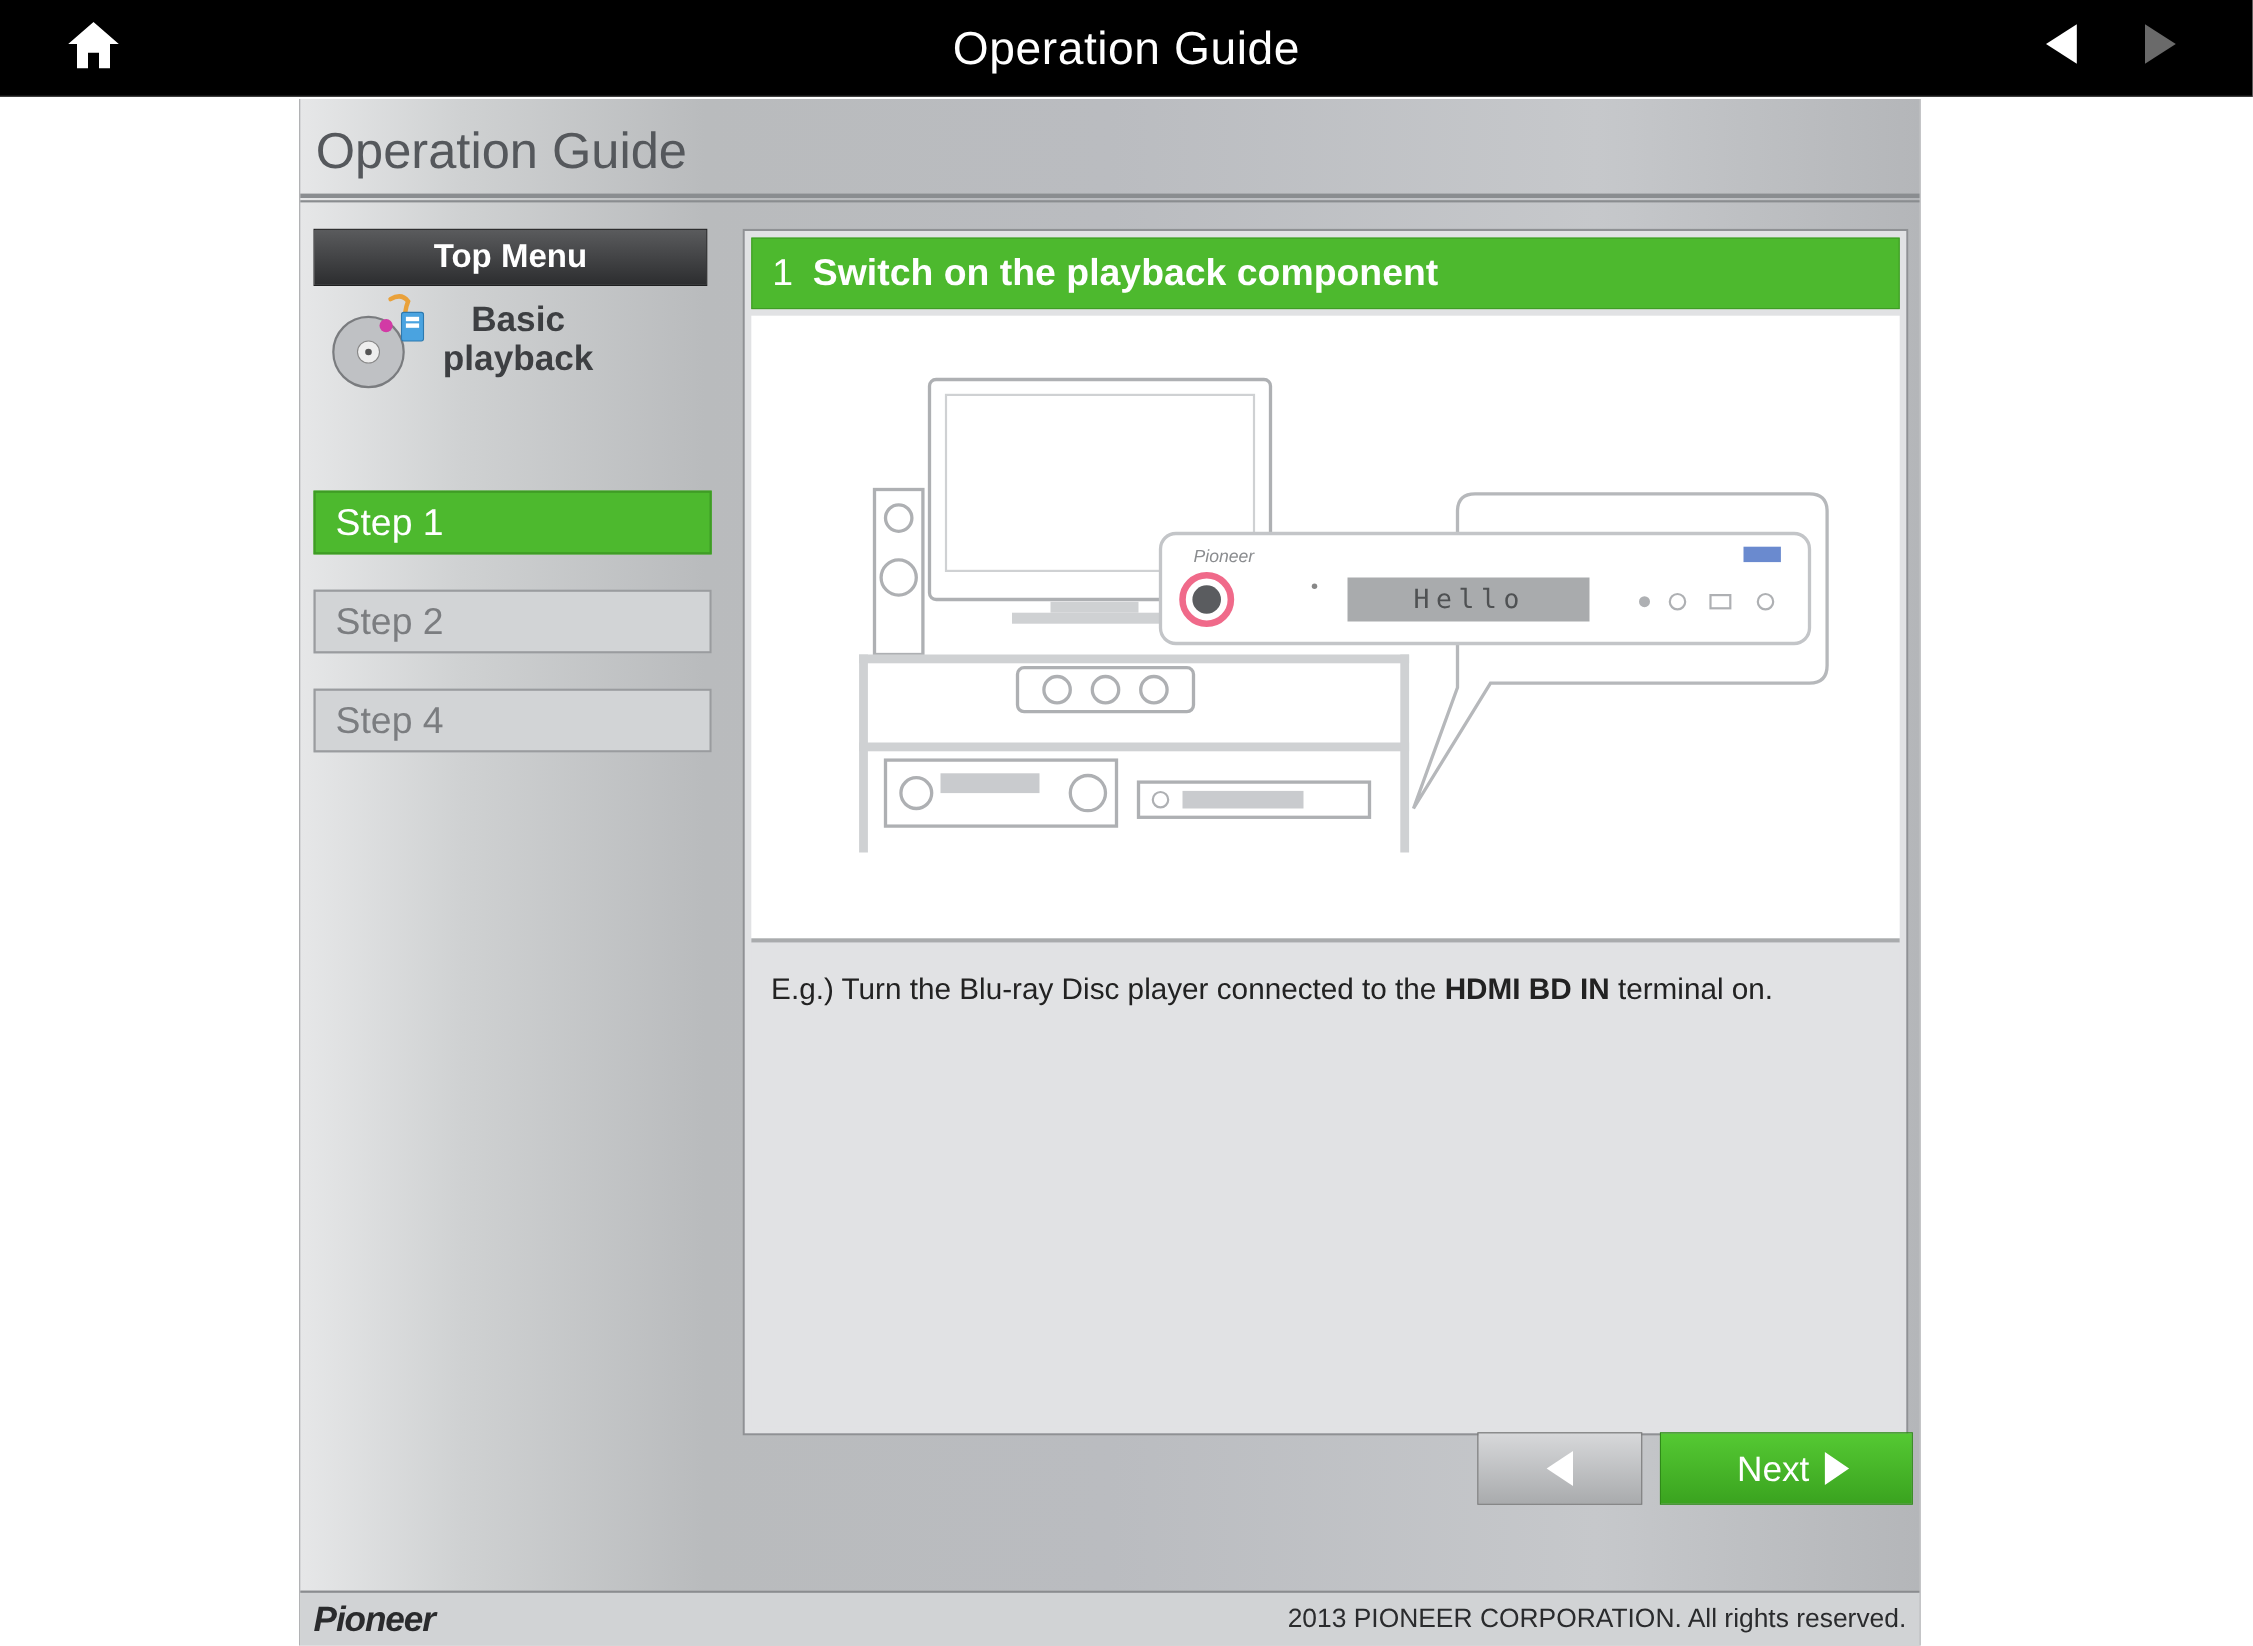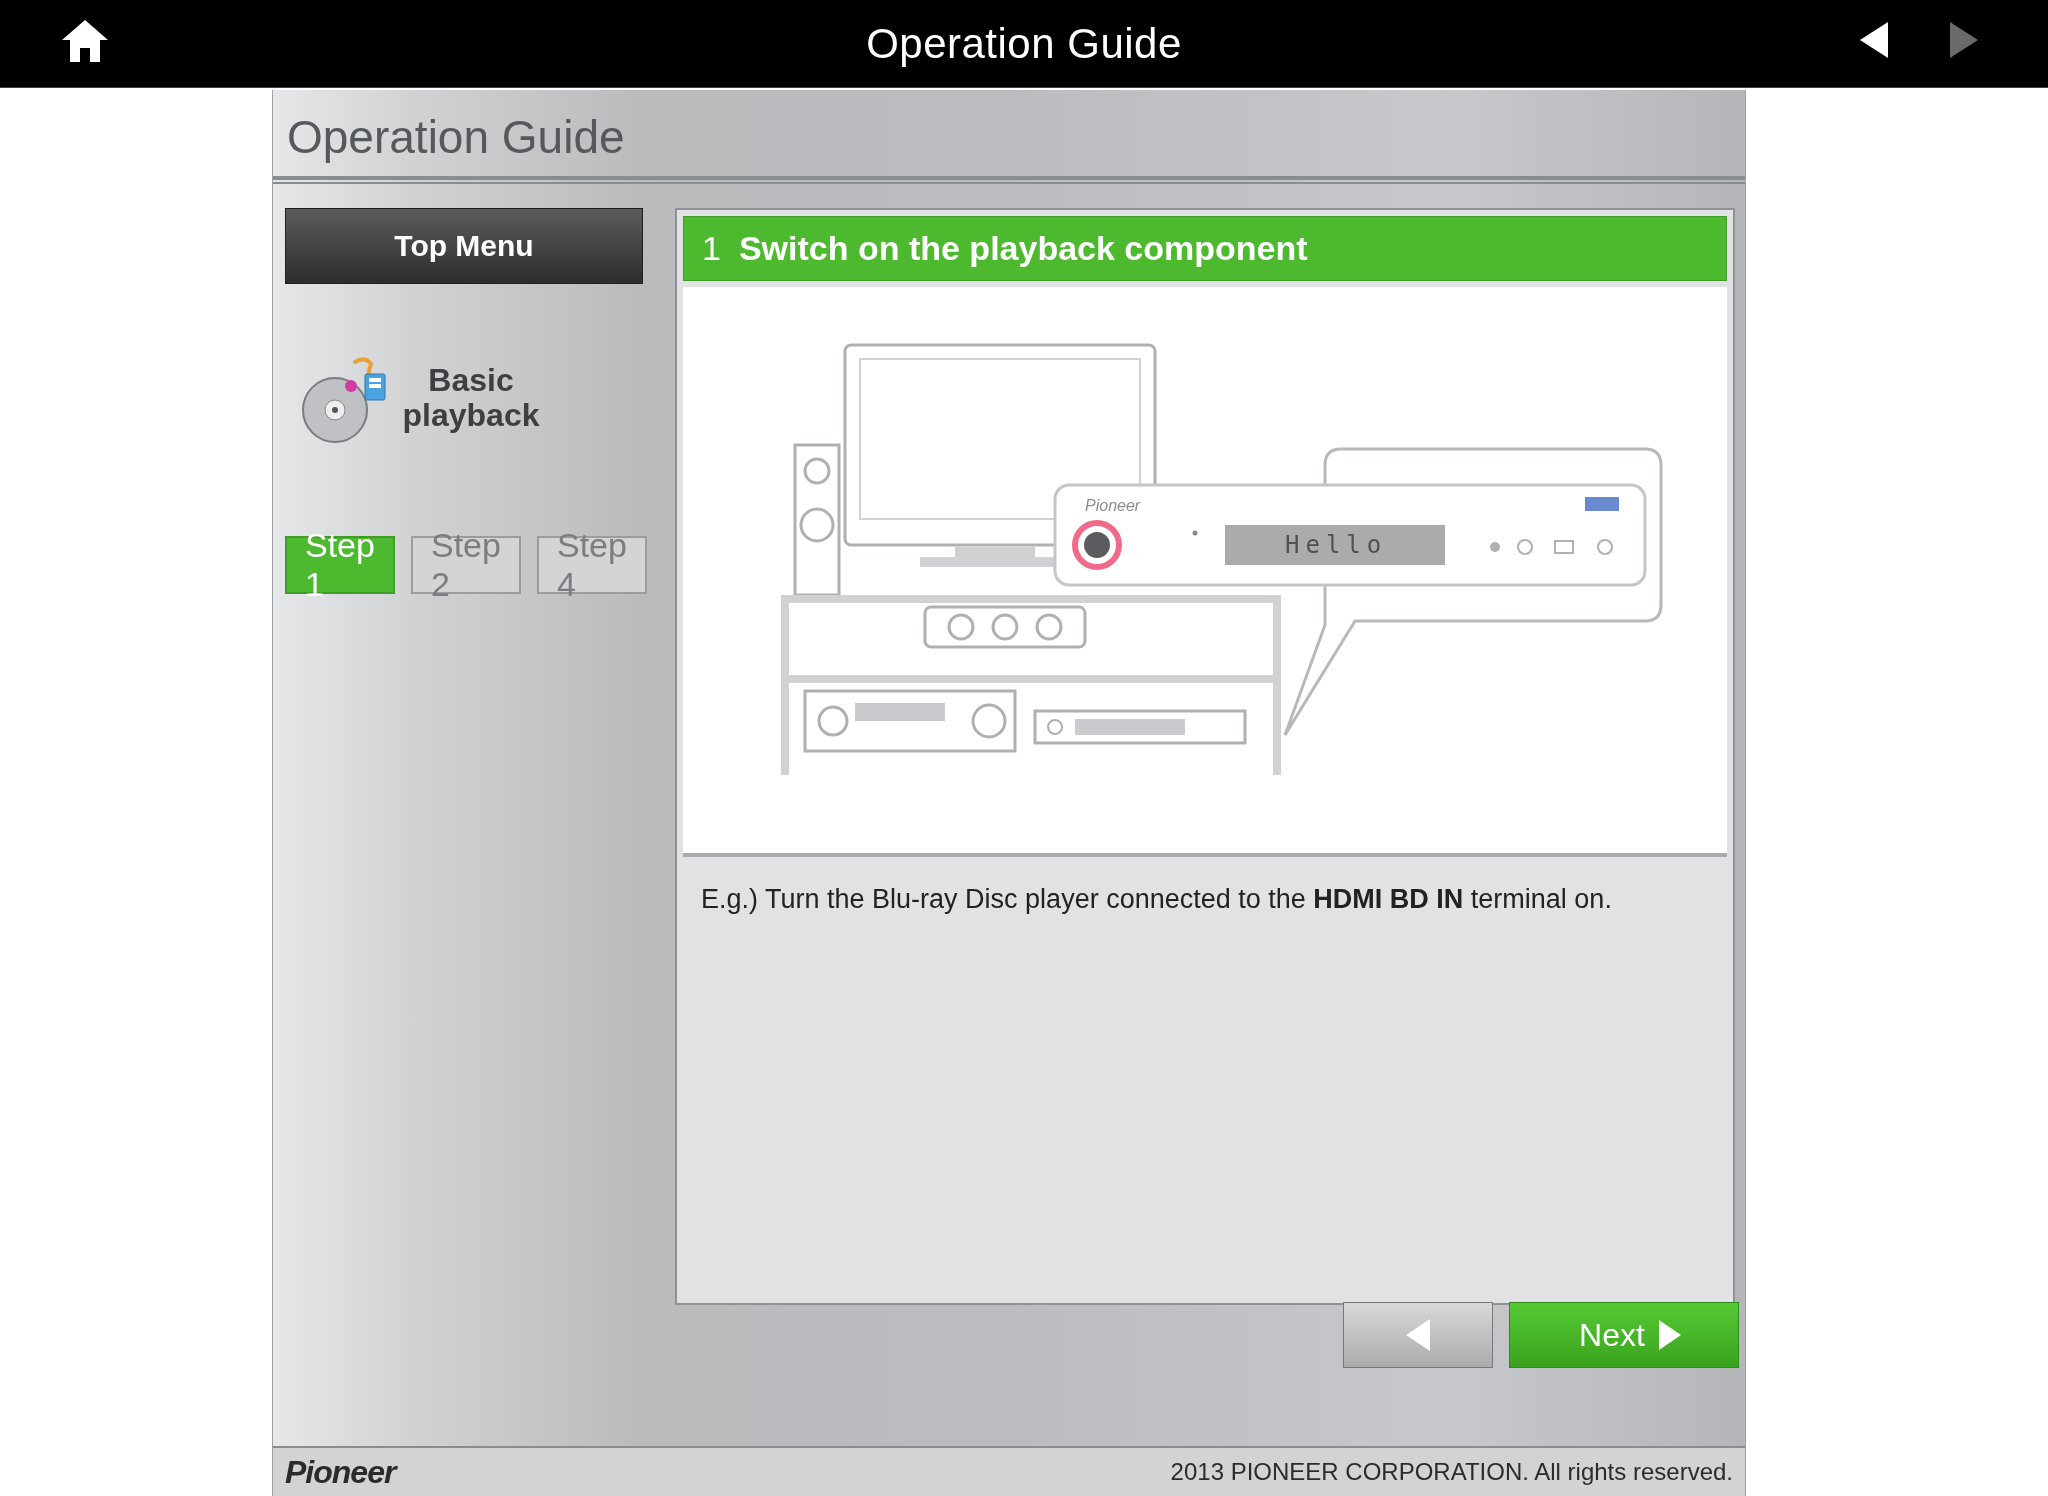--- a/index.html
+++ b/index.html
@@ -47,38 +47,37 @@
   .page-title::after {
     content:"";
     position:absolute; left:0; right:0; bottom:-8px; height:2px; background:#8a8d90;
   }
 
   .body-row { display: flex; padding: 28px 0 0 12px; gap: 28px; }
 
   
   .sidebar { width: 362px; flex-shrink: 0; }
   .top-menu-btn {
-    height: 76px;
+    height: 52px;
     background: linear-gradient(#5a5b5d, #2c2d2f);
     border: 1px solid #1e1f20;
     color: #fff;
     font-size: 30px;
     font-weight: 600;
     display: flex;
     align-items: center;
     justify-content: center;
-    margin-bottom: 66px;
     margin-left: 0;
     width: 358px;
   }
   .topic-block { display: flex; align-items: center; gap: 10px; margin-left: 10px; margin-bottom: 90px; }
   .topic-icon { width: 96px; height: 96px; position: relative; }
   .topic-label { font-size: 32px; font-weight: 700; color: #3d3f42; line-height: 1.1; }
 
-  .steps { display: flex; gap: 16px; }
+  .steps { display: flex; flex-direction: column; gap: 32px; }
   .step {
     height: 58px;
     border: 2px solid #9a9c9f;
     background: #d2d4d6;
     color: #7b7d80;
     font-size: 34px;
     display: flex;
     align-items: center;
     padding-left: 18px;
     cursor: pointer;

